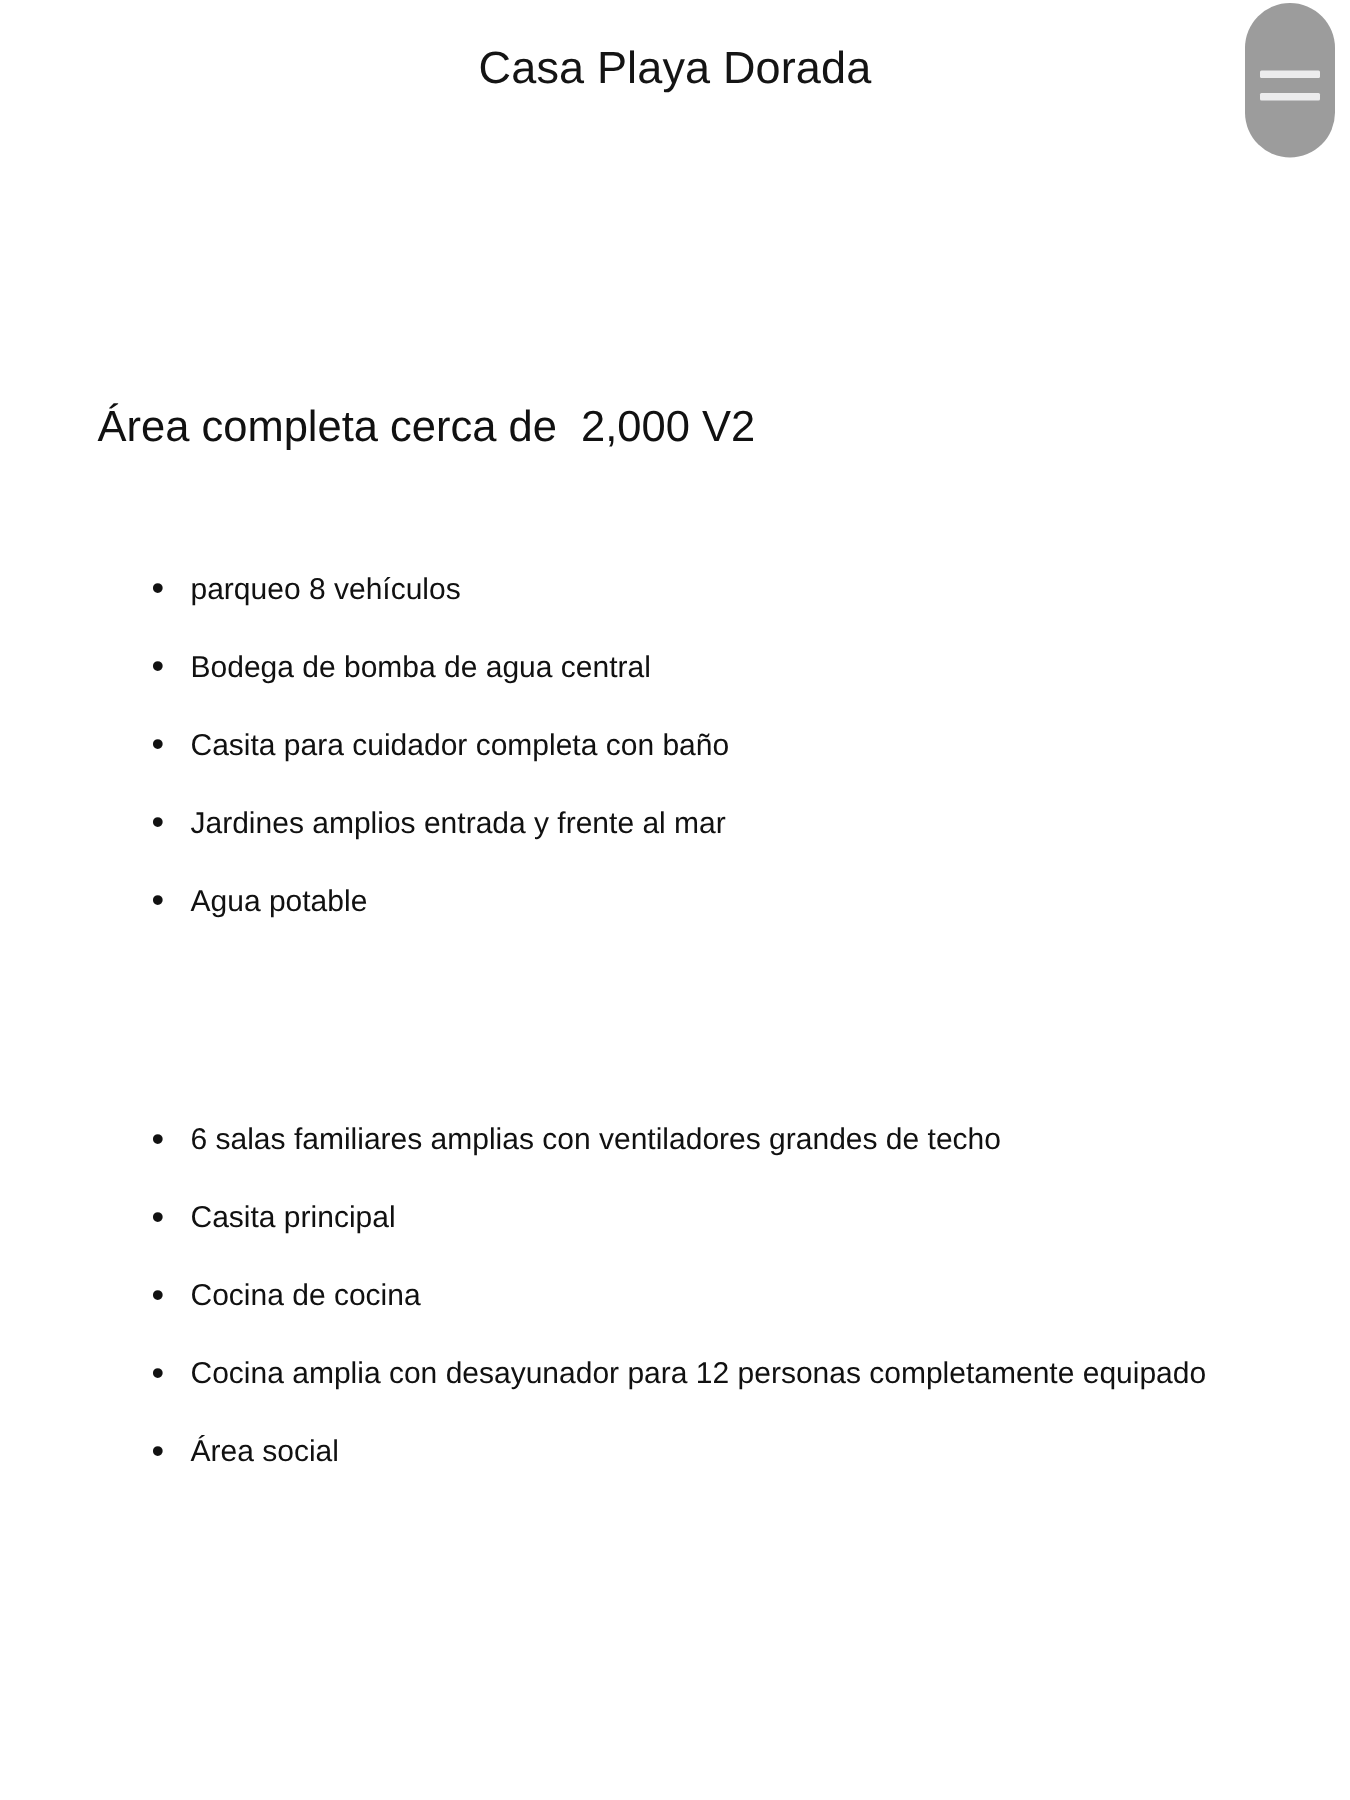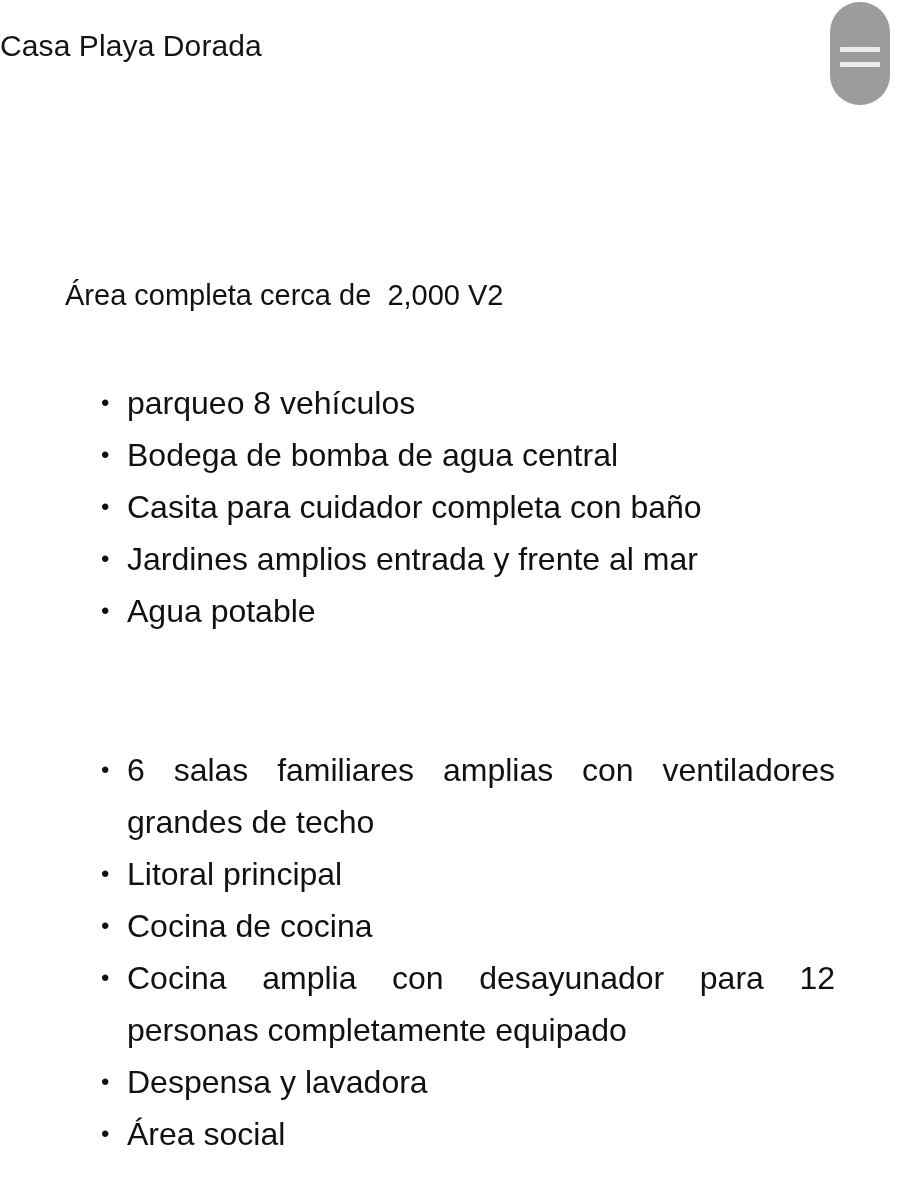--- a/index.html
+++ b/index.html
@@ -47,32 +47,33 @@
   }
   .menu-pill .bar.b1 { top: 45px; }
   .menu-pill .bar.b2 { top: 60px; }
 
   
   .doc-title {
     position: absolute;
     top: 21px;
     left: 0;
     width: 900px;
+    text-align: center;
     font-size: 30px;
     line-height: 49px;
     letter-spacing: 0.1px;
     font-weight: 400;
     color: #141414;
   }
   .doc-title .line { display: block; }
 
   
   .body-block {
     position: absolute;
-    top: 275px;
+    top: 265px;
     left: 65px;
     width: 770px;
   }
 
   .section-head {
     font-size: 29px;
     line-height: 40px;
     font-weight: 400;
     color: #111111;
     margin: 0;
@@ -84,21 +85,21 @@
   .spacer-lg { height: 52px; }
 
   ul.bullets {
     list-style: none;
     margin: 0;
     padding: 0;
   }
   ul.bullets > li {
     position: relative;
     padding-left: 62px;
-    font-size: 32px;
+    font-size: 20px;
     line-height: 52px;
     color: #111111;
     font-weight: 400;
   }
   ul.bullets > li::before {
     content: "\2022";
     position: absolute;
     left: 36px;
     top: 0;
     font-size: 24px;
@@ -143,23 +144,22 @@
 
     <div class="spacer-md"></div>
 
 
     <div class="spacer-lg"></div>
 
     <ul class="bullets">
       <li class="justified">
           <span class="txt">6 salas familiares amplias con ventiladores grandes de techo</span>
         </li>
-      <li>Litoral principal</li>
+      <li>Casita principal</li>
       <li>Cocina de cocina</li>
       <li class="justified">
           <span class="txt">Cocina amplia con desayunador para 12 personas completamente equipado</span>
         </li>
-      <li>Despensa y lavadora</li>
       <li>Área social</li>
     </ul>
 
   </div>
 </div>
 
 </body></html>

